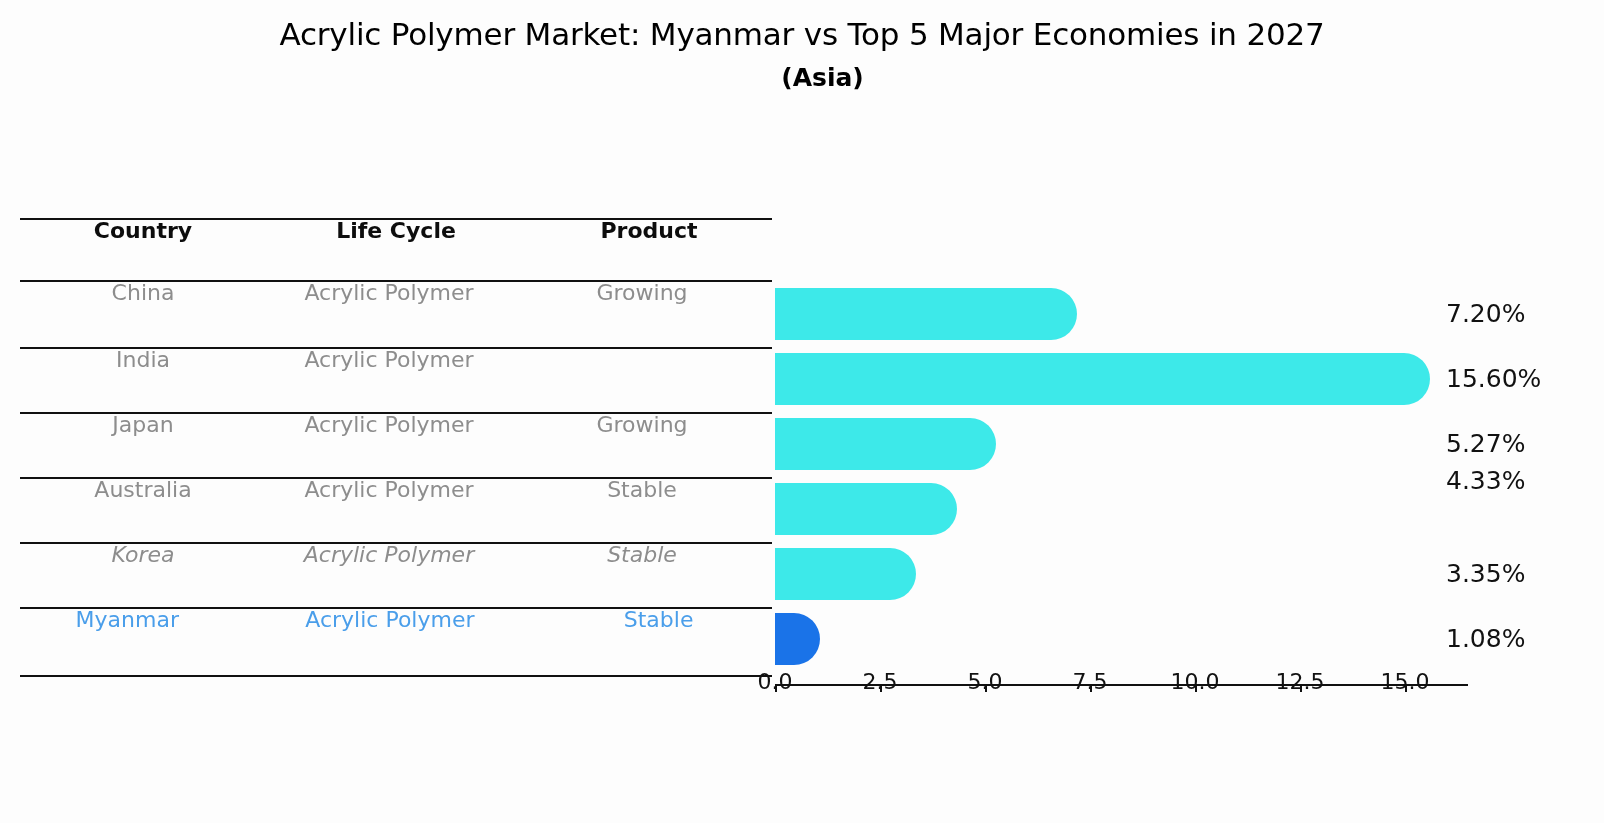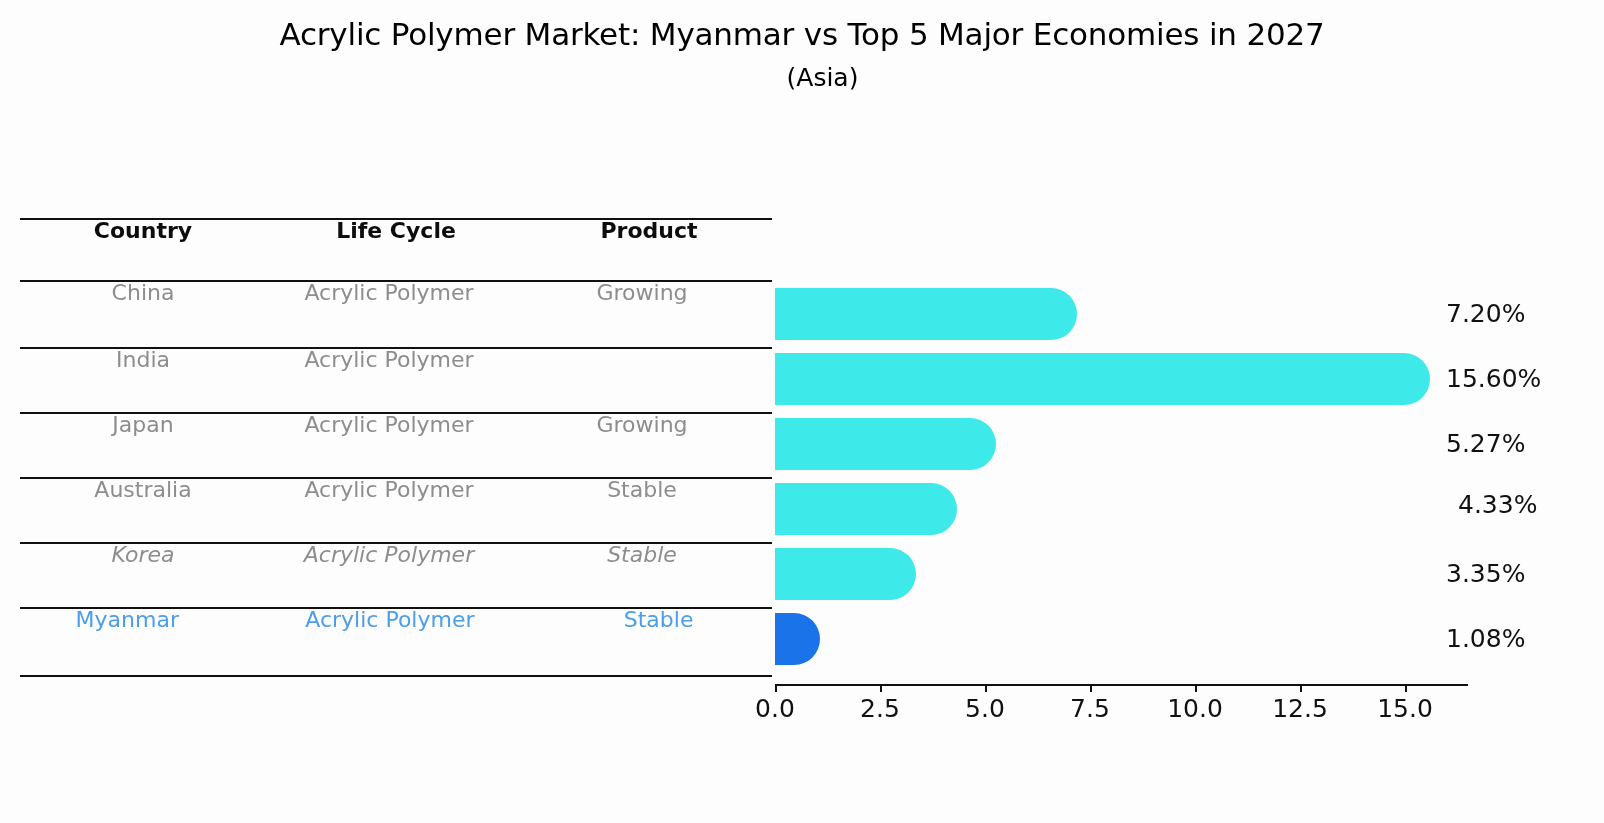--- a/index.html
+++ b/index.html
@@ -26,21 +26,21 @@
   }
   #chart-title {
     font-size: 31px;
     font-weight: normal;
     color: #000000;
     line-height: 1.30;
     letter-spacing: -0.2px;
   }
   #chart-subtitle {
     font-size: 25px;
-    font-weight: normal;
+    font-weight: bold;
     color: #000000;
     line-height: 1.30;
     margin-top: 8px;
     margin-left: 41px;
   }
 
   
   #table-panel {
     position: absolute;
     left: 20px;
@@ -116,22 +116,22 @@
   }
   .x-tick {
     position: absolute;
     top: 684px;
     width: 0;
     height: 8px;
     border-left: 2.0px solid #111111;
   }
   .x-tick-label {
     position: absolute;
-    top: 694px;
-    font-size: 25px;
+    top: 669px;
+    font-size: 22px;
     color: #111111;
     transform: translateX(-50%);
     white-space: nowrap;
   }
 </style>
 </head>
 <body>
 
 <div id="title-block">
   <div id="chart-title">Acrylic Polymer Market: Myanmar vs Top 5 Major Economies in 2027</div>
@@ -185,21 +185,21 @@
 
 <div id="plot-panel">
   <div id="x-axis-line"></div>
 <div class="bar" style="left: 775px; top: 288px; width: 302.4px; background: rgb(61, 233, 233);"></div>
     <div class="bar-label" style="top: 299px;">7.20%</div>
     <div class="bar" style="left: 775px; top: 353px; width: 655.2px; background: rgb(61, 233, 233);"></div>
     <div class="bar-label" style="top: 364px;">15.60%</div>
     <div class="bar" style="left: 775px; top: 418px; width: 221.34px; background: rgb(61, 233, 233);"></div>
     <div class="bar-label" style="top: 429px;">5.27%</div>
     <div class="bar" style="left: 775px; top: 483px; width: 181.86px; background: rgb(61, 233, 233);"></div>
-    <div class="bar-label" style="top: 490px; margin-left: 12px;">4.33%</div>
+    <div class="bar-label" style="top: 466px;">4.33%</div>
     <div class="bar" style="left: 775px; top: 548px; width: 140.7px; background: rgb(61, 233, 233);"></div>
     <div class="bar-label" style="top: 559px;">3.35%</div>
     <div class="bar" style="left: 775px; top: 613px; width: 45.36px; background: rgb(26, 115, 232);"></div>
     <div class="bar-label" style="top: 624px;">1.08%</div>
     <div class="x-tick" style="left: 775px;"></div>
     <div class="x-tick-label" style="left: 775px;">0.0</div>
     <div class="x-tick" style="left: 880px;"></div>
     <div class="x-tick-label" style="left: 880px;">2.5</div>
     <div class="x-tick" style="left: 985px;"></div>
     <div class="x-tick-label" style="left: 985px;">5.0</div>

